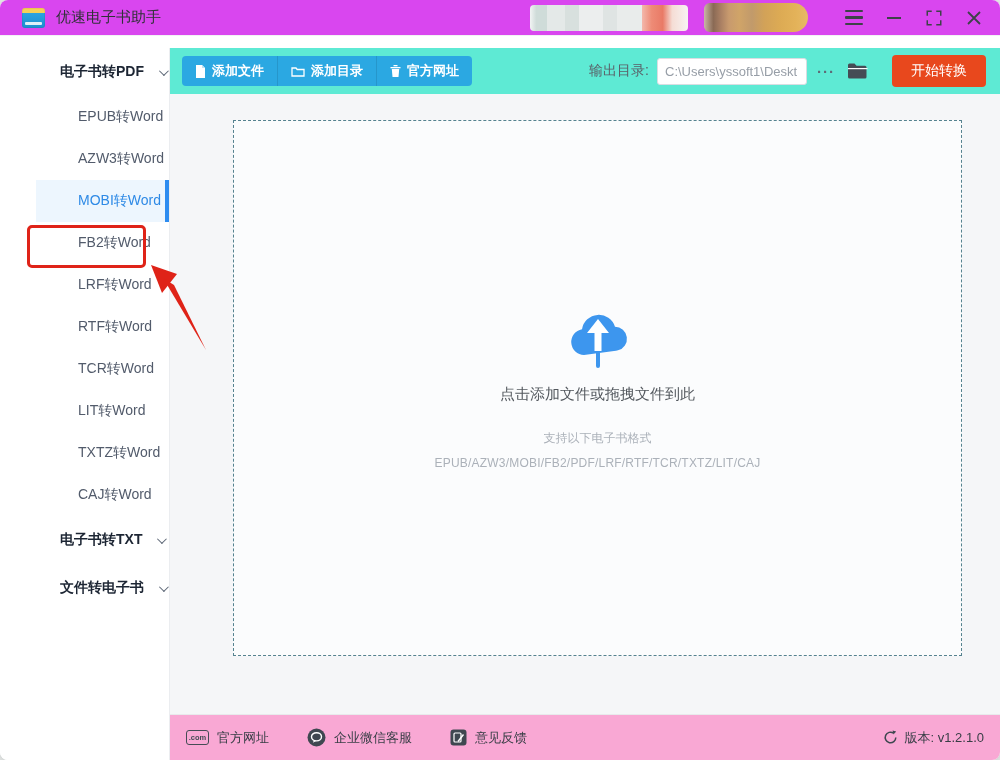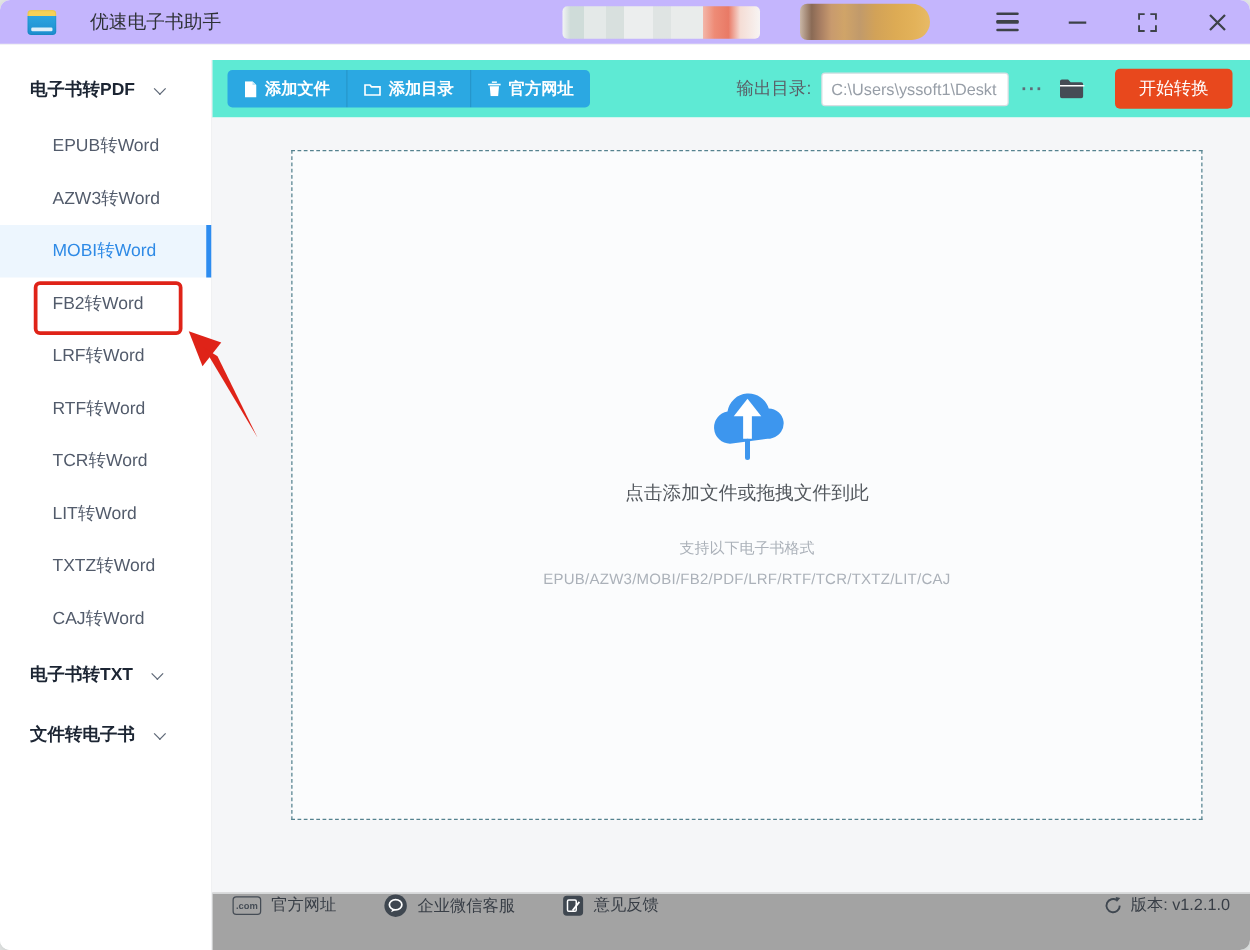--- a/index.html
+++ b/index.html
@@ -11,22 +11,22 @@
   }
   .window {
     position:relative; width:1000px; height:760px; margin:0 auto;
     background:#fff; border-radius:8px; overflow:hidden;
     box-shadow:0 2px 10px rgba(0,0,0,.15);
   }
 
   
   .titlebar {
     position:absolute; left:0; top:0; right:0; height:36px;
-    background:#c4b5fd; border-bottom:1px solid #f1f2f4;
-    display:flex; align-items:center; padding-left:22px;gap:16px;
+    background:#d946ef; border-bottom:1px solid #f1f2f4;
+    display:flex; align-items:center; padding-left:22px;
   }
   .app-icon { width:23px; height:20px; border-radius:3px; position:relative;
     background:linear-gradient(180deg,#f6d157 0%,#f6d157 24%,#2ba4e0 24%,#1d8ecf 100%);
     box-shadow:0 0 0 1px rgba(0,0,0,.05) inset; }
   .app-icon::after { content:""; position:absolute; left:3px; right:3px; bottom:3px; height:3px;
     background:rgba(255,255,255,.85); border-radius:1px; }
   .app-title { margin-left:11px; font-size:15px; color:#2f3237; }
   .titlebar .spacer { flex:1; }
   .redact-1 { width:158px; height:26px; margin-right:16px; border-radius:4px;
     background:linear-gradient(90deg,#f2f4f4 0%,#cfdcd9 4%,#cfdcd9 11%,#e4e9e8 11%,#e4e9e8 22%,#d8e0de 22%,#d8e0de 31%,#eceeee 31%,#eceeee 46%,#dfe4e3 46%,#dfe4e3 55%,#e9eceb 55%,#e9eceb 71%,#f3b7aa 71%,#ee8b76 77%,#e97a66 84%,#f5ddd5 90%,#f7f4f3 100%); }
@@ -34,21 +34,21 @@
     background:linear-gradient(90deg,#c9b6a6 0%,#8a6a55 9%,#a97f63 16%,#c89a6e 24%,#d0a468 34%,#c19a6b 46%,#d2a258 58%,#ddab54 74%,#e3b259 88%,#e7ba66 100%); }
   .win-btn { width:28px; height:30px; margin:0 6px; display:flex; align-items:center; justify-content:center;
     cursor:pointer; border-radius:4px; }
   .win-btn:last-child { margin-right:12px; }
   .hamburger { display:flex; flex-direction:column; gap:4px; }
   .hamburger span { display:block; width:18px; height:2.2px; background:#3d4248; border-radius:1px; }
 
   
   .sidebar {
     position:absolute; left:0; top:48px; bottom:0; width:170px;
-    background:#fff; border-right:1px solid #ebedf0;
+    background:#fff; border-right:1px solid #ebedf0;padding-left:36px;
   }
   .side-section { height:48px; display:flex; align-items:center; padding-left:24px;
     font-size:14px; font-weight:bold; color:#1c2533; cursor:pointer; }
   .chev { width:7px; height:7px; margin-left:15px; border-right:1.7px solid #5d6776; border-bottom:1.7px solid #5d6776; }
   .chev.down { transform:rotate(45deg) translateY(-2px); }
   .chev.up   { transform:rotate(-135deg) translateY(-2px); }
   .side-item { height:42px; display:flex; align-items:center; padding-left:42px;
     font-size:14px; color:#525b6b; cursor:pointer; }
   .side-item.active { background:#edf6fe; color:#2e8ae6; position:relative; }
   .side-item.active::after { content:""; position:absolute; right:0; top:0; width:4px; height:100%; background:#2d8cf0; }
@@ -79,22 +79,22 @@
   .content { position:absolute; left:170px; top:94px; right:0; bottom:46px; background:#f5f6f8; }
   .dropzone { position:absolute; left:63px; top:26px; width:729px; height:536px;
     border:1px dashed #55828f; background:#fbfcfd; cursor:pointer;
     display:flex; flex-direction:column; align-items:center; justify-content:center; }
   .dz-hint { margin-top:14px; font-size:15px; color:#53585e; }
   .dz-sub { margin-top:26px; font-size:12px; color:#abb1b9; }
   .dz-formats { margin-top:9px; font-size:12px; color:#abb1b9; letter-spacing:.2px; }
 
   
   .footer { position:absolute; left:170px; right:0; bottom:0; height:46px;
-    background:#a3a3a3; border-top:1px solid #e8eaec;
-    display:flex; align-items:flex-start; padding:0 16px 0 16px; }
+    background:#f9a8d4; border-top:1px solid #e8eaec;
+    display:flex; align-items:center; padding:0 16px 0 16px; }
   .foot-link { display:flex; align-items:center; gap:8px; margin-right:38px;
     font-size:13px; color:#383e46; cursor:pointer; }
   .com-badge { width:23px; height:15px; border:1.5px solid #454c55; border-radius:3px;
     font-size:7.5px; font-weight:bold; color:#454c55; display:flex; align-items:center; justify-content:center; }
   .foot-version { margin-left:auto; display:flex; align-items:center; gap:7px; font-size:13px; color:#383e46; }
 
   
   .anno-box { position:absolute; left:27px; top:225px; width:119px; height:43px;
     border:3px solid #df2318; border-radius:5px; z-index:50; pointer-events:none; }
   .anno-arrow { position:absolute; left:146px; top:261px; z-index:50; pointer-events:none; }

